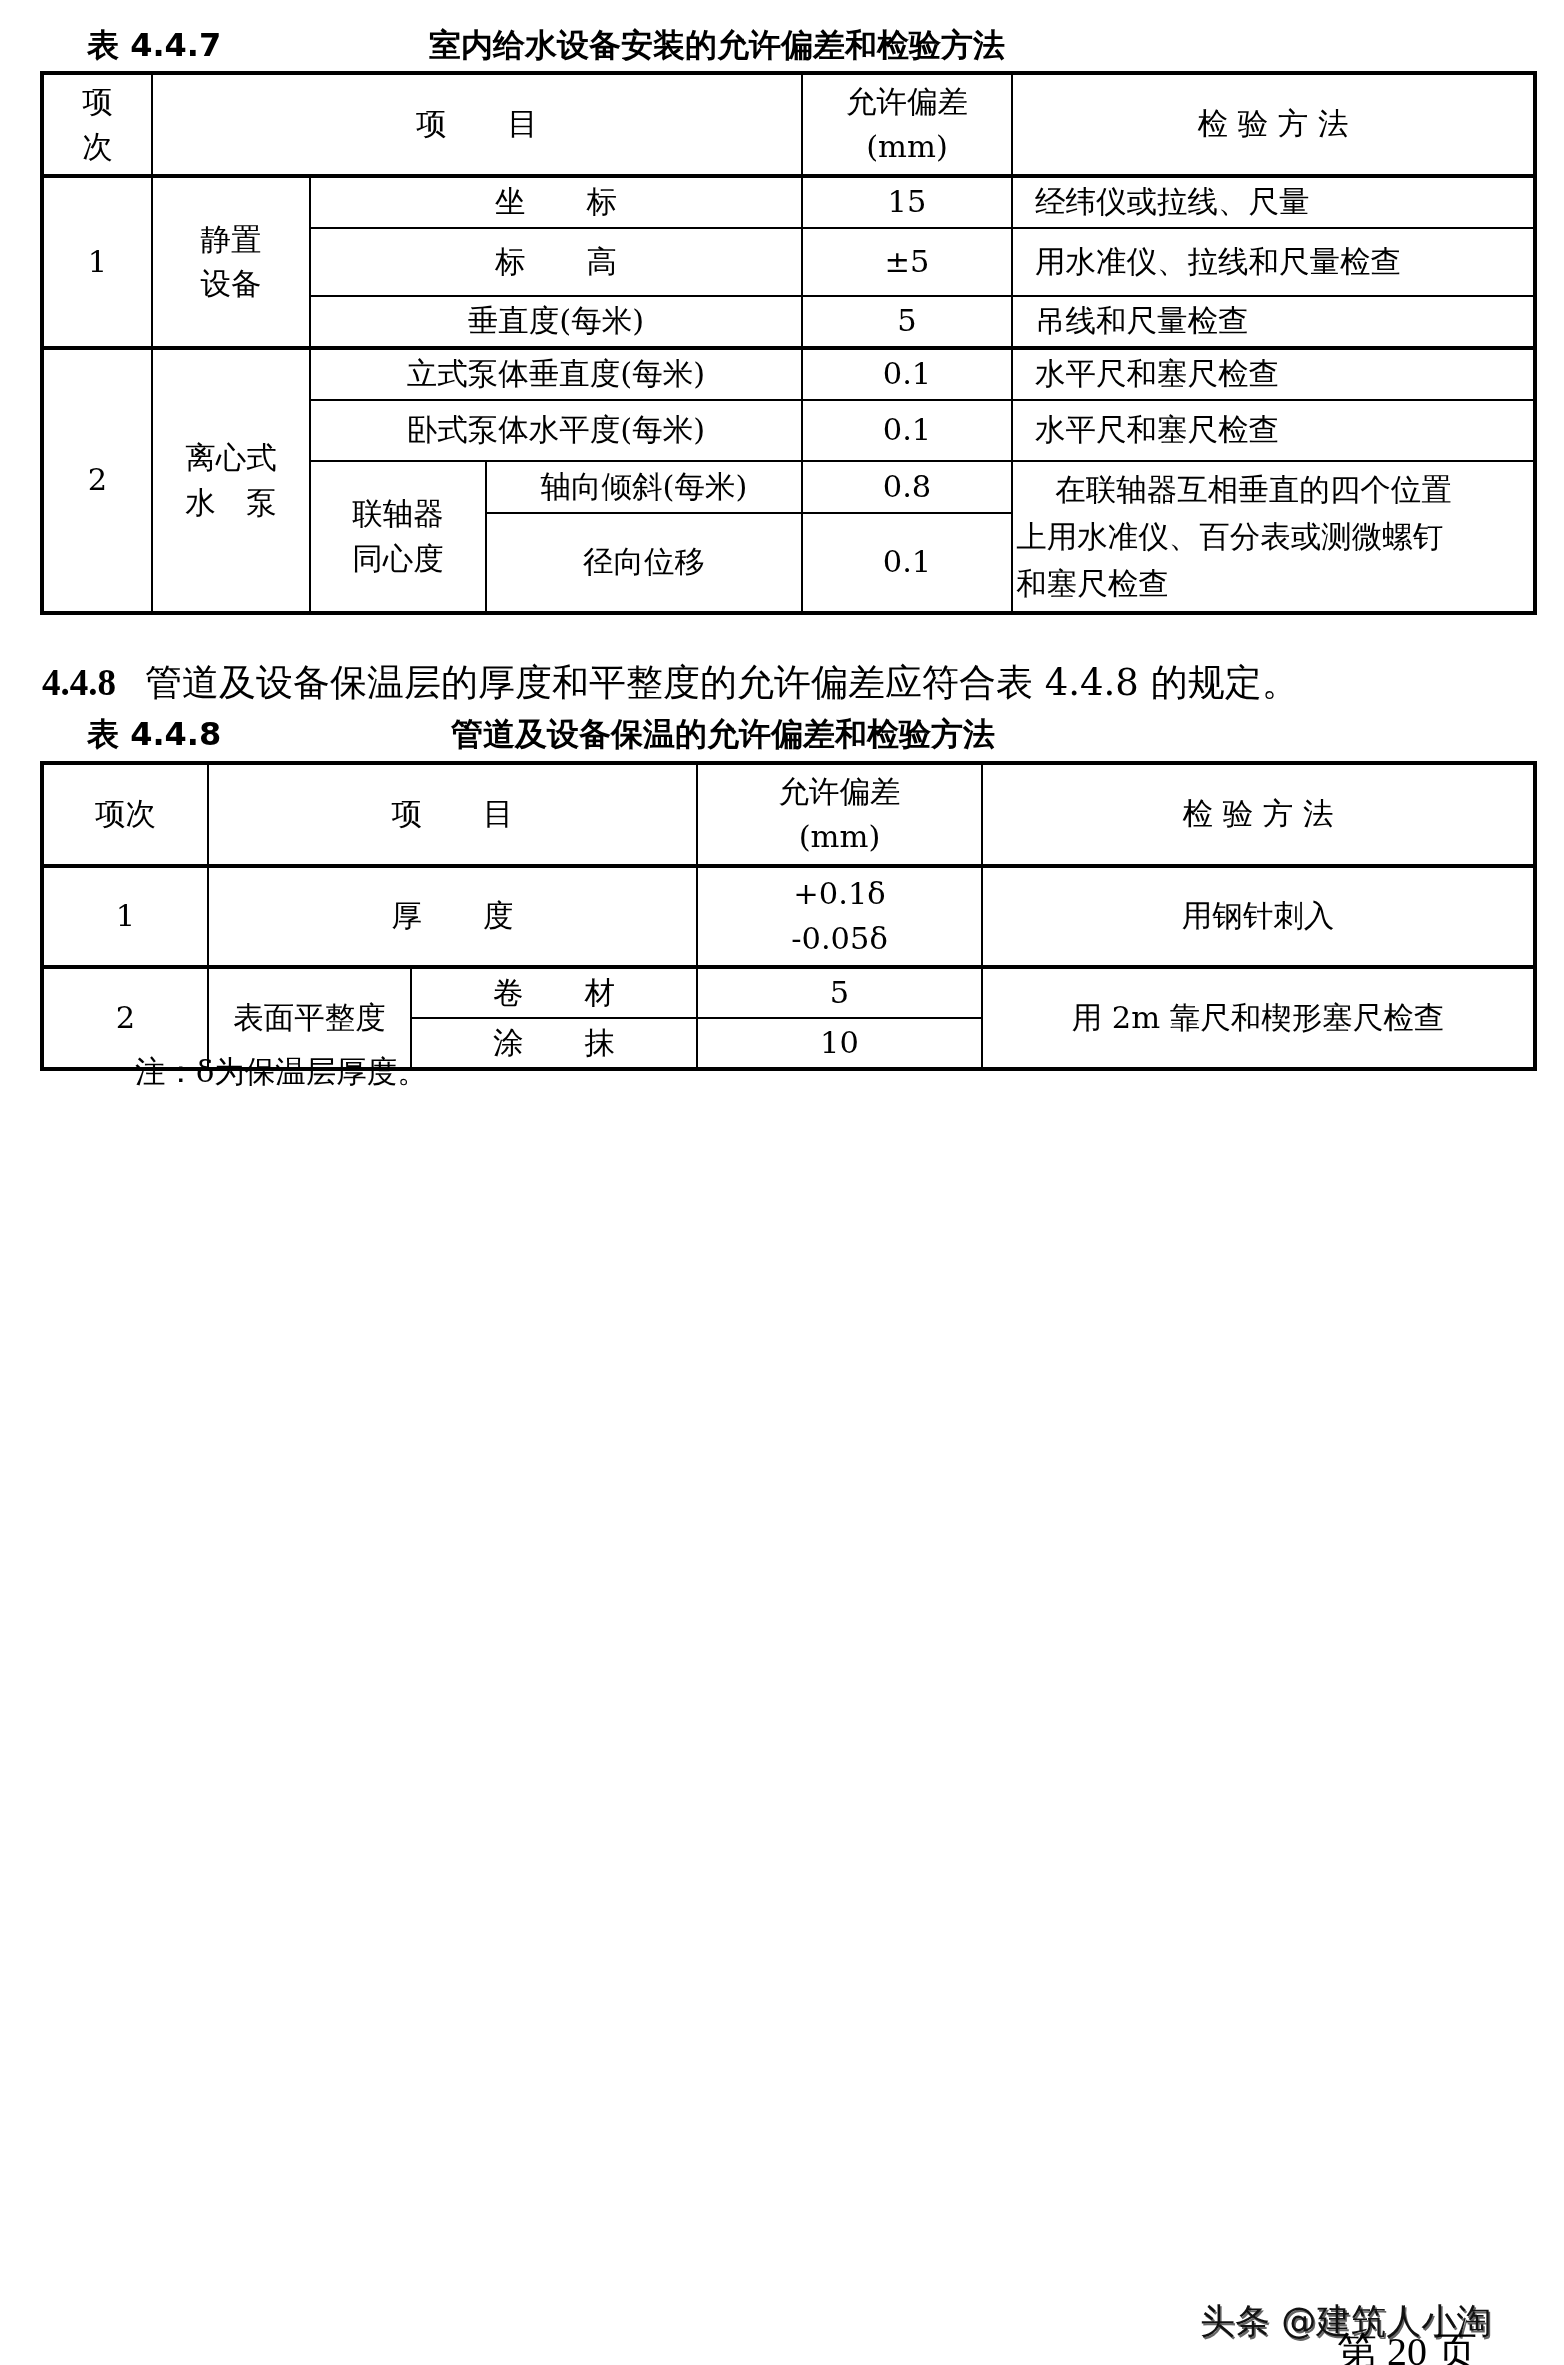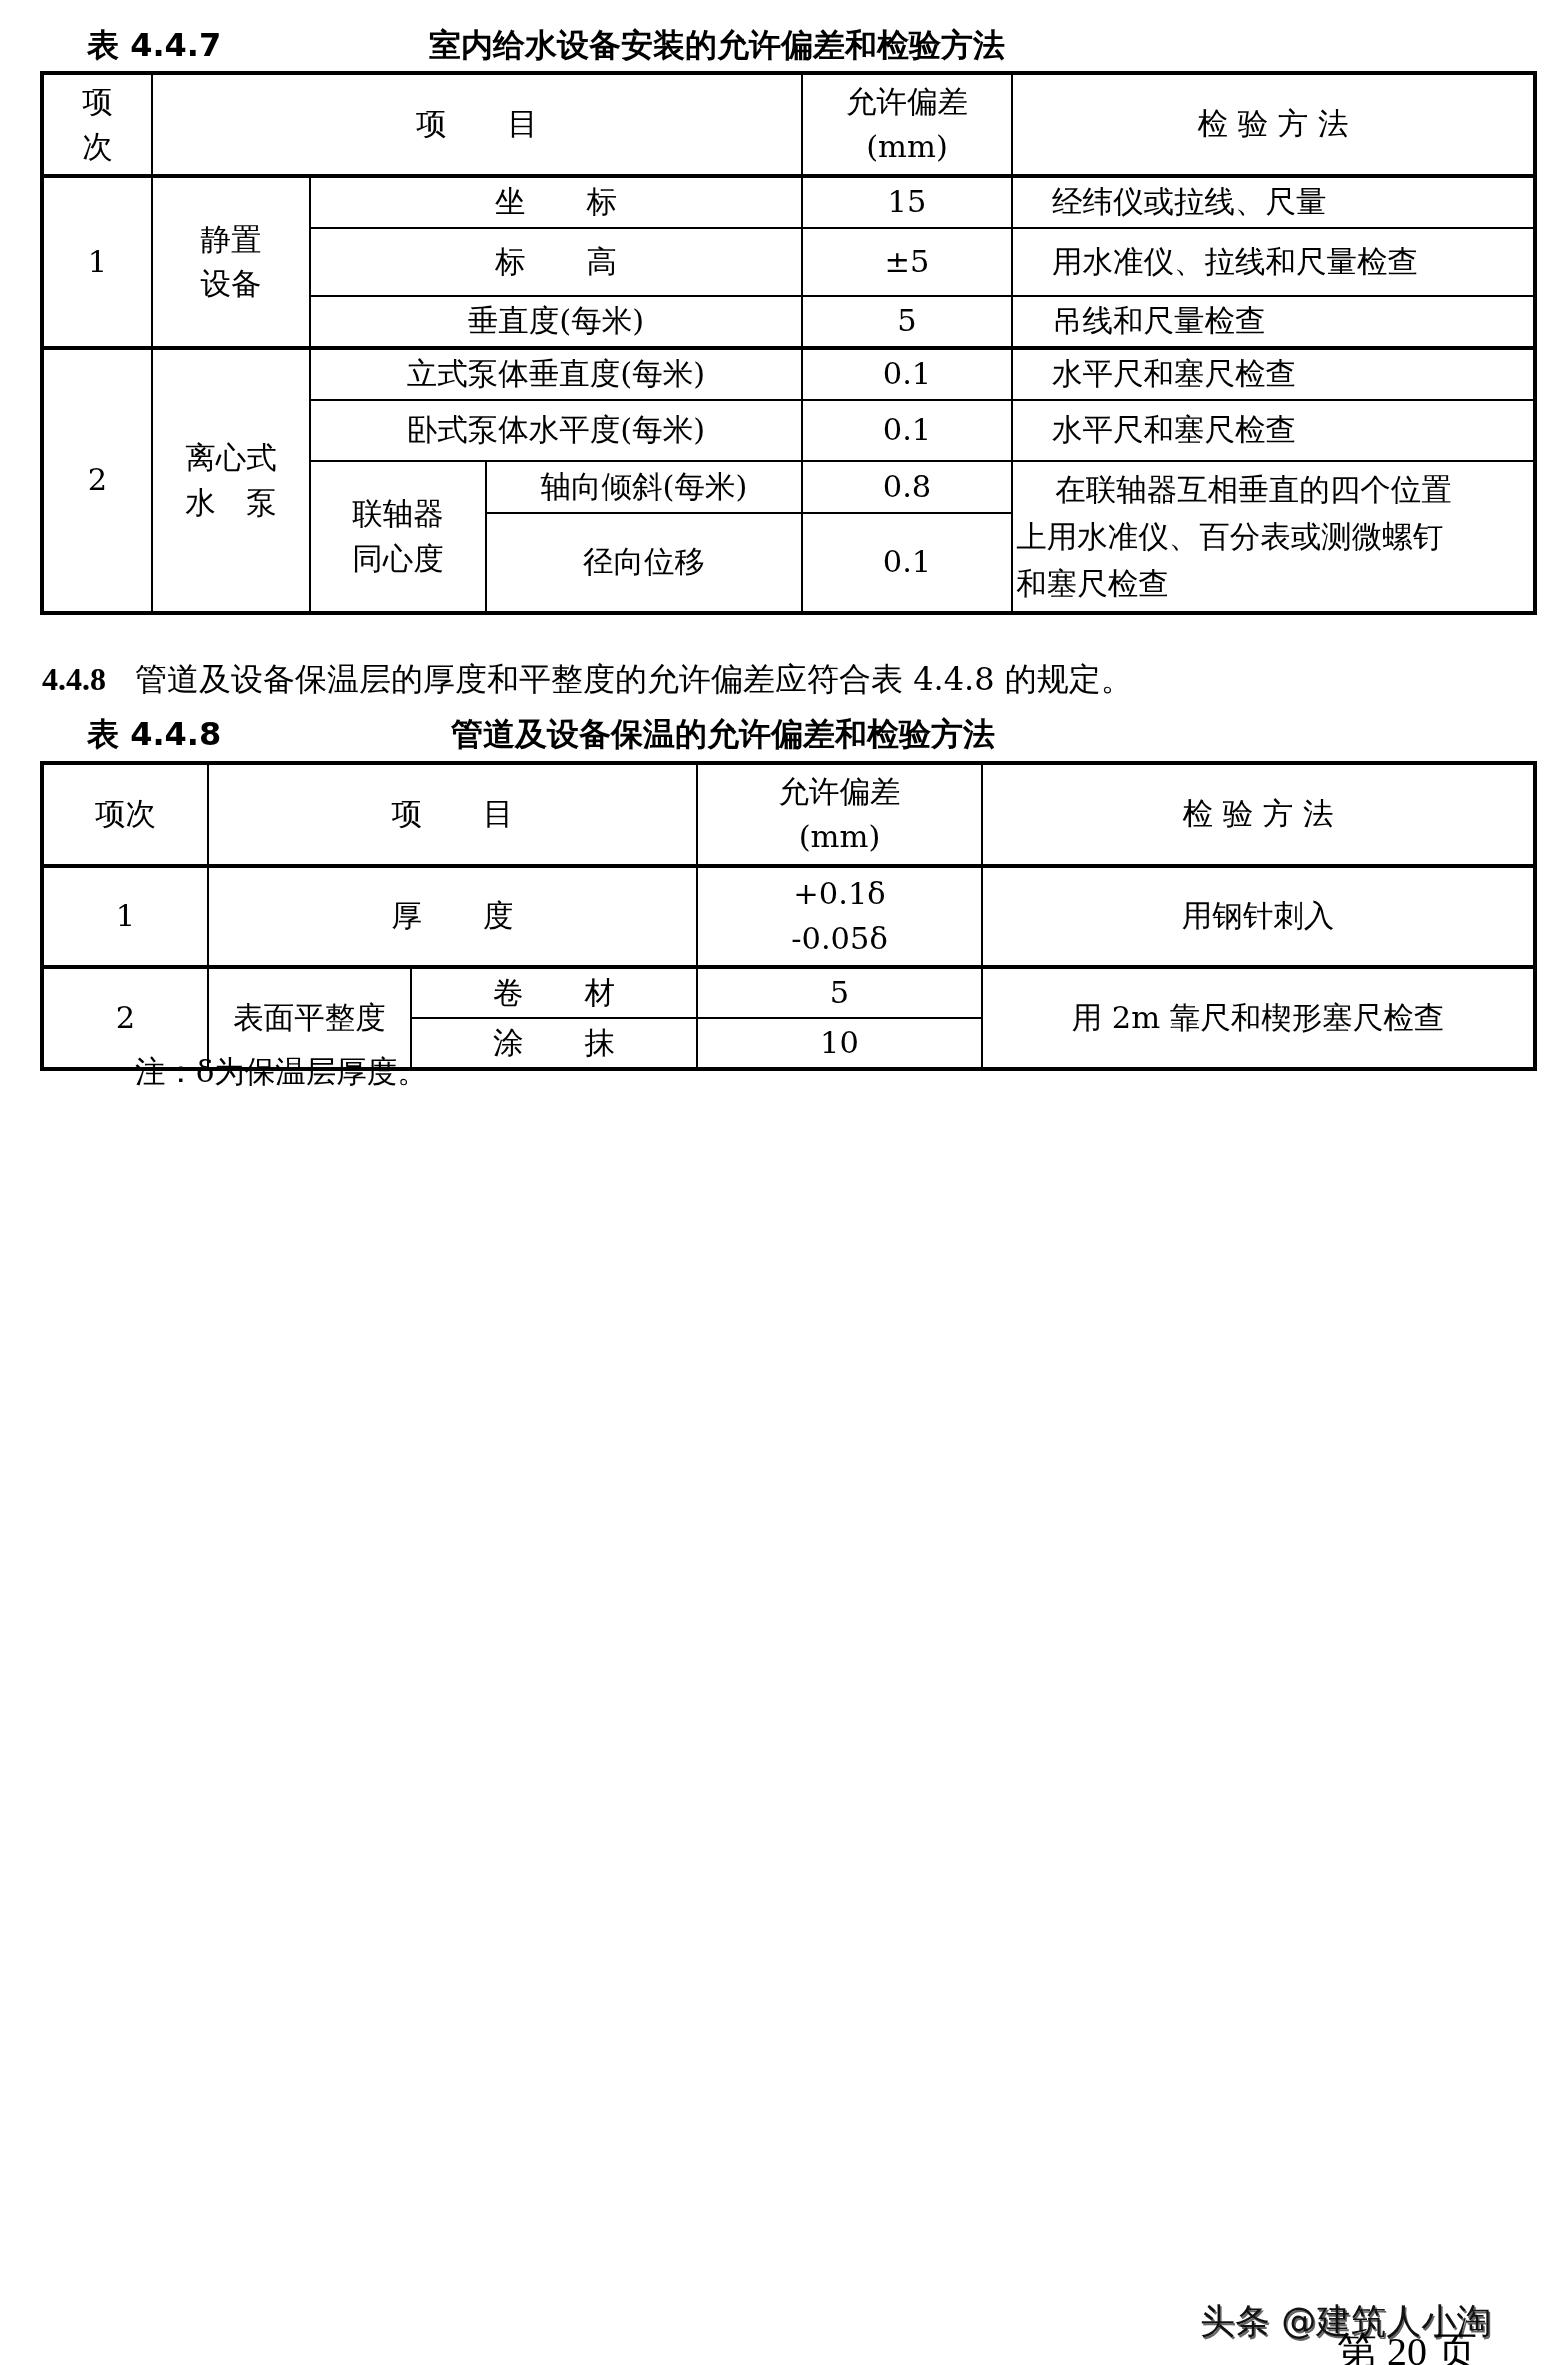--- a/index.html
+++ b/index.html
@@ -1,27 +1,27 @@
 <!DOCTYPE html>
 <html style="font-size:13px"><head>
 <meta charset="utf-8">
 <style>
   html, body { margin: 0; padding: 0; background: #ffffff; }
   body { width: 1564px; height: 2366px; position: relative; overflow: hidden;
          font-family: "DejaVu Serif", "Liberation Serif", serif; color: #000; }
   .title { position: absolute; font-family: "DejaVu Sans", "Liberation Sans", sans-serif; font-weight: bold; font-size: 32px; white-space: nowrap; }
-  .para { position: absolute; font-size: 32px; white-space: nowrap; }
+  .para { position: absolute; font-size: 37px; white-space: nowrap; }
   .para b { font-family: "Liberation Serif", serif; font-weight: bold; }
   table { position: absolute; border-collapse: collapse; table-layout: fixed; }
   td { border: 2.4px solid #000; text-align: center; vertical-align: middle; font-size: 30.5px; line-height: 1.45; padding: 0; }
   table.t1 { border: 4px solid #000; }
   table.t2 { border: 4px solid #000; }
   tr.hdr td { border-bottom: 4.8px solid #000; }
   tr.grp td { border-top: 4.8px solid #000; }
-  .left { text-align: left; padding-left: 39px; }
+  .left { text-align: left; padding-left: 22px; }
   .leftnp { text-align: left; padding-left: 3.2px; }
   .note { position: absolute; font-size: 30.5px; white-space: nowrap; }
   .wm { position: absolute; font-family: "DejaVu Sans", sans-serif; font-size: 35px; color: #111; text-shadow: 1.6px 1.6px 0 #666; white-space: nowrap; }
   .pg { position: absolute; font-family: "Liberation Serif", serif; font-size: 40px; white-space: nowrap; }
 </style>
 </head>
 <body>
 
 <div class="title" style="left:87px; top:24px;">表 4.4.7</div>
 <div class="title" style="left:429px; top:24px;">室内给水设备安装的允许偏差和检验方法</div>

